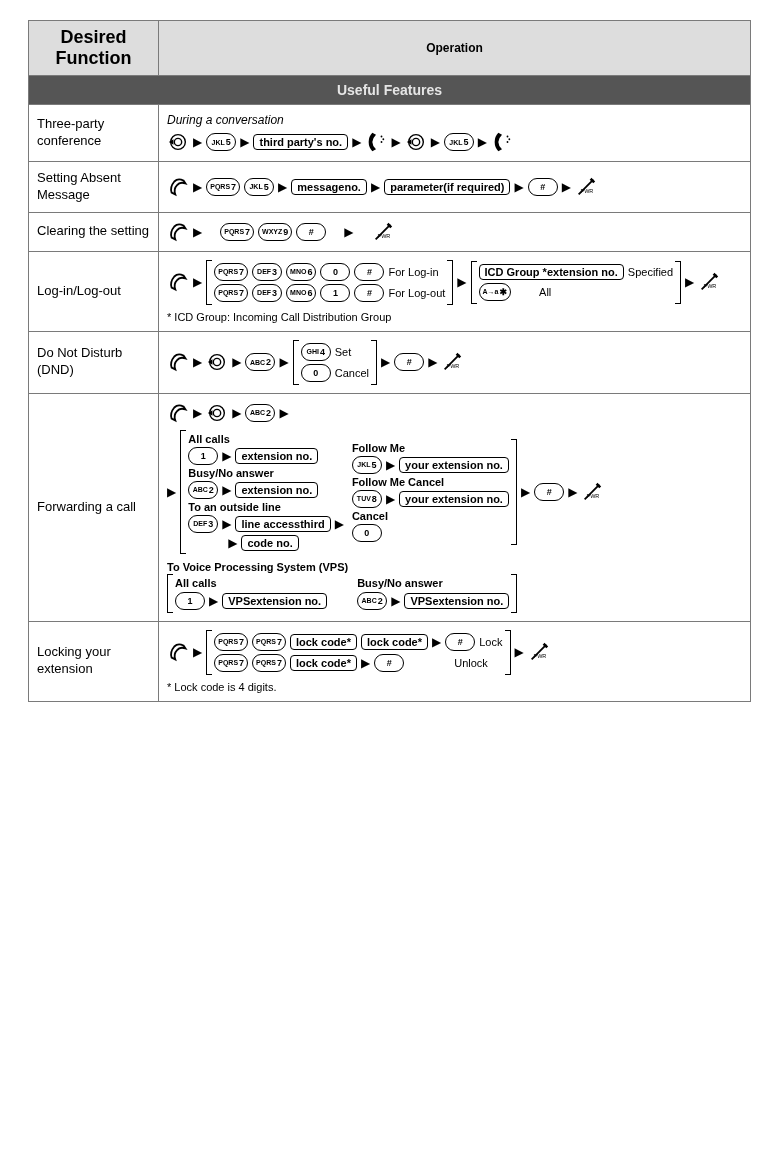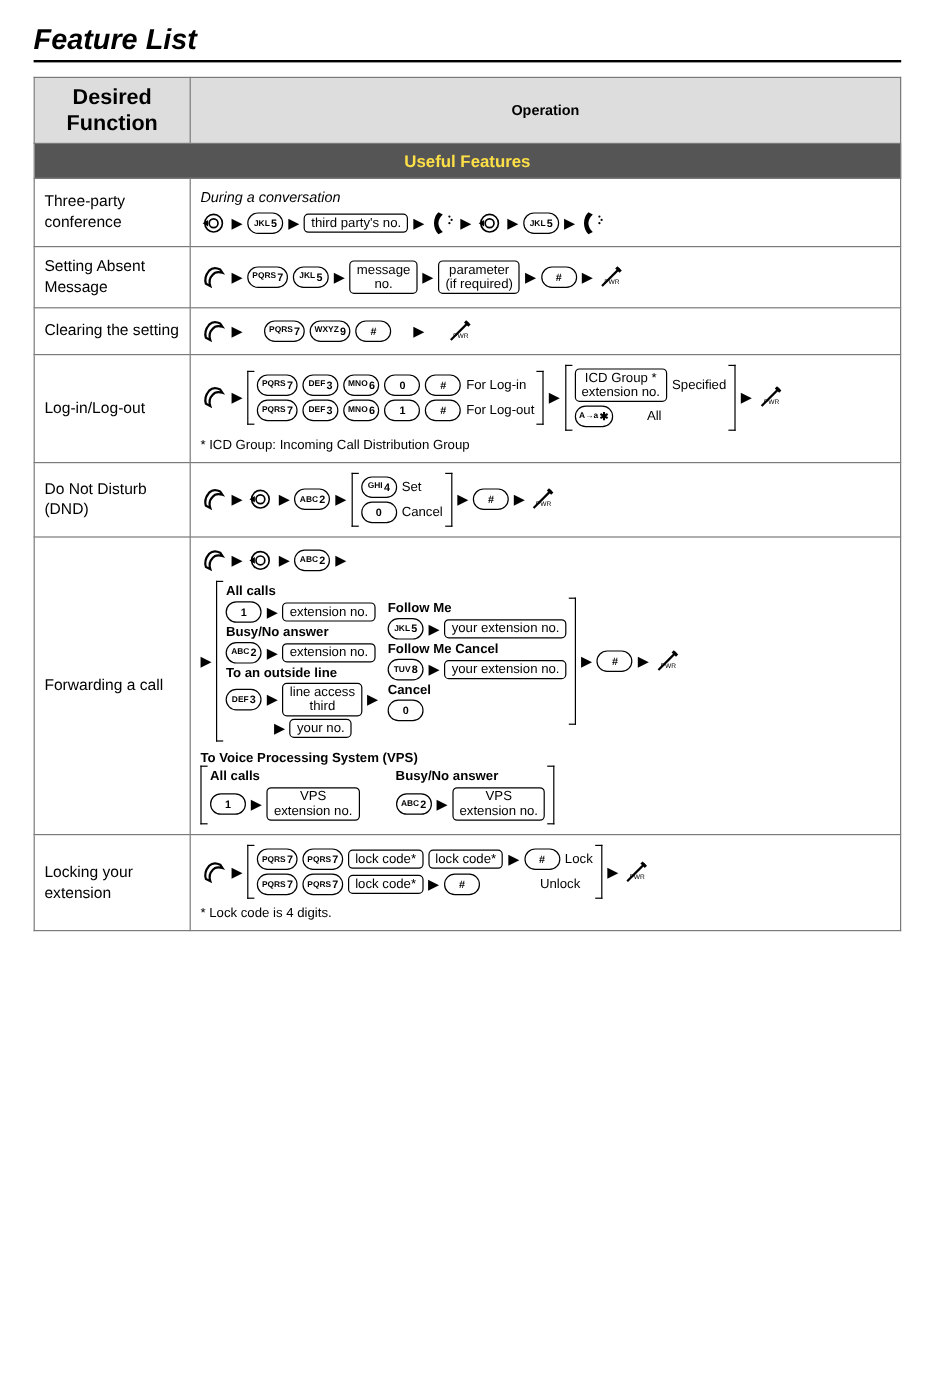--- a/index.html
+++ b/index.html
@@ -3,48 +3,47 @@
 <meta charset="utf-8">
 <style>
   * { box-sizing: border-box; margin: 0; padding: 0; }
   body { font-family: Arial, Helvetica, sans-serif; font-size: 13px; color: #000; width: 779px; background: #fff; }
   .page { padding: 20px 28px; }
   .title { font-size: 24px; font-weight: bold; font-style: italic; border-bottom: 2px solid #000; padding-bottom: 2px; margin-bottom: 12px; }
   table.feature { width: 100%; border-collapse: collapse; }
   table.feature td, table.feature th { border: 1px solid #7a7a7a; vertical-align: middle; }
   th.df { background: #ddd; width: 130px; font-size: 18px; font-weight: bold; text-align: center; padding: 6px 4px; }
   th.op { background: #ddd; font-size: 12px; font-weight: bold; text-align: center; padding: 6px; }
-  tr.section-row td { background: #555; color: #fde047; font-weight: bold; text-align: center; padding: 6px; font-size: 14px; }
+  tr.section-row td { background: #555; color: #e5e5e5; font-weight: bold; text-align: center; padding: 6px; font-size: 14px; }
   td.fn { width: 130px; padding: 8px 8px; font-size: 13px; line-height: 1.3; }
   td.opcell { padding: 8px 8px; font-size: 12px; }
   .note-it { font-style: italic; font-size: 12px; margin-bottom: 4px; display: block; }
   .seq { display: flex; align-items: center; flex-wrap: wrap; gap: 4px; }
   .arr { font-size: 12px; display: inline-block; }
   .keycap { display: inline-flex; align-items: center; justify-content: center; border: 1.5px solid #000; border-radius: 10px; min-width: 30px; height: 18px; padding: 0 3px; font-size: 9px; font-weight: bold; background: #fff; }
   .keycap .sub { font-size: 7px; margin-right: 1px; }
-  .btnbox { display: inline-flex; align-items: center; justify-content: center; border: 1.5px solid #000; border-radius: 4px; padding: 1px 5px; font-size: 11px; font-weight: normal; background: #fff; text-align: center; line-height: 1.1; white-space: nowrap; }
-  .btnbox.ml { flex-direction: column; }
+  .btnbox { display: inline-flex; align-items: center; justify-content: center; border: 1.5px solid #000; border-radius: 4px; padding: 1px 5px; font-size: 11px; font-weight: bold; background: #fff; text-align: center; line-height: 1.1; white-space: nowrap; }
+  .btnbox.ml { flex-direction: row; }
   .icon { display: inline-block; width: 22px; height: 22px; }
   .lbl { font-size: 11px; white-space: nowrap; }
   .lbl-b { font-size: 11px; font-weight: bold; white-space: nowrap; }
   .stack { display: flex; flex-direction: column; gap: 3px; }
   .row-in { display: flex; align-items: center; gap: 4px; }
   .footnote { font-size: 11px; margin-top: 6px; }
   .pgnum { font-size: 13px; margin-top: 60px; }
   .vstack-bracket { display: inline-flex; align-items: stretch; }
   .vstack-bracket .bl { width: 6px; border-left: 1.5px solid #000; border-top: 1.5px solid #000; border-bottom: 1.5px solid #000; }
   .vstack-bracket .br { width: 6px; border-right: 1.5px solid #000; border-top: 1.5px solid #000; border-bottom: 1.5px solid #000; }
   .vstack-bracket .content { padding: 3px 2px; }
   
 </style>
 </head>
 <body>
 
 <div class="page">
-  <div class="title">Feature List</div>
 
   <table class="feature">
     <tbody>
         <tr>
       <th class="df">Desired Function</th>
       <th class="op">Operation</th>
     </tr>
     <tr class="section-row">
       <td colspan="2">Useful Features</td>
     </tr>
@@ -358,21 +357,21 @@
                     </span>
                     <span class="arr">▶</span>
                     <span class="btnbox ml">
                       <span>line access</span>
                       <span>third</span>
                     </span>
                     <span class="arr">▶</span>
                   </div>
               <div class="row-in" style="margin-left:40px">
                     <span class="arr">▶</span>
-                    <span class="btnbox">your no.</span>
+                    <span class="btnbox">code no.</span>
                   </div>
             </div>
           </div>
           <div class="vstack-bracket">
             <div class="content stack" style="gap:2px">
               <span class="lbl-b">Follow Me</span>
               <div class="row-in">
                     <span class="keycap">
                       <span class="sub">JKL</span>
                       <span>5</span>

